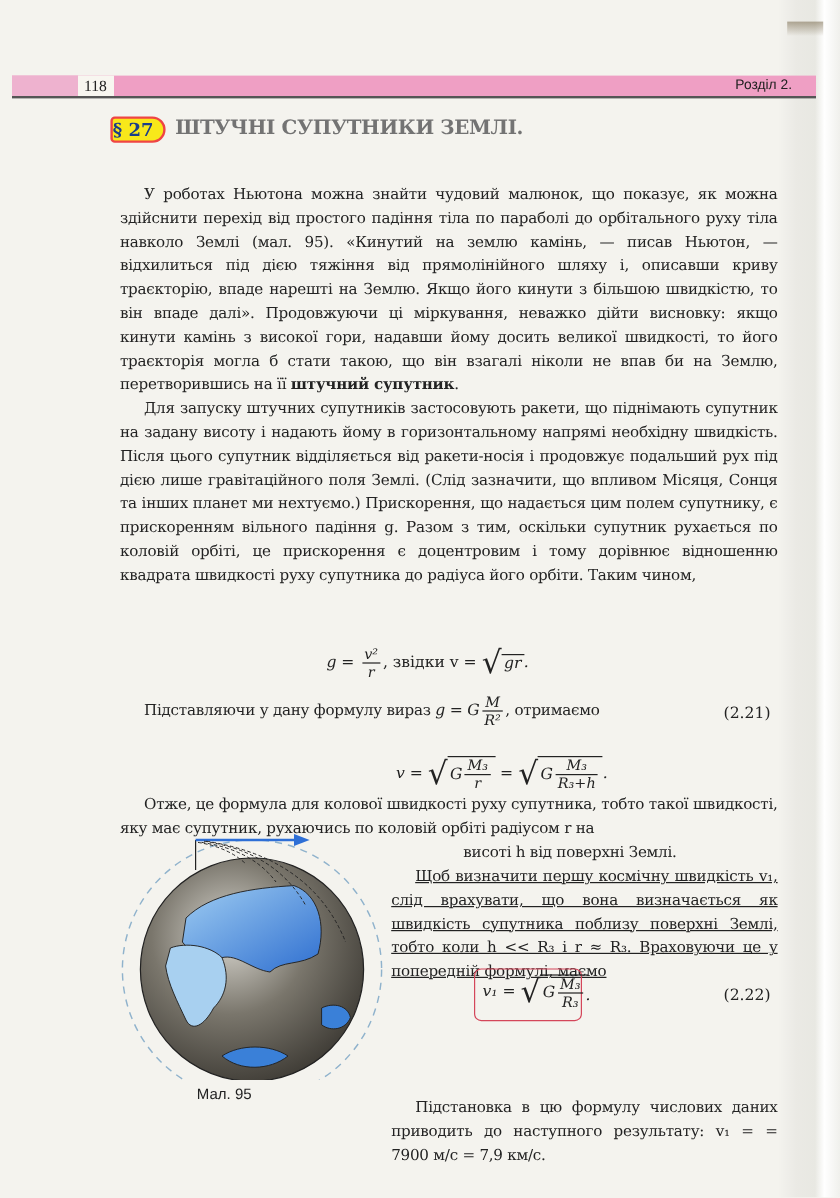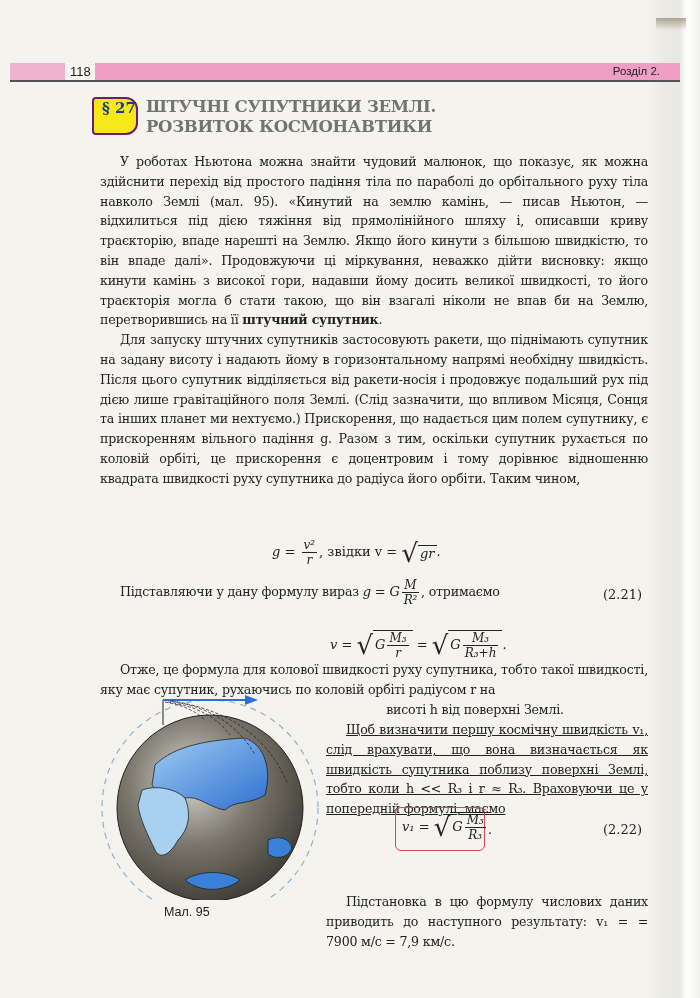--- a/index.html
+++ b/index.html
@@ -24,35 +24,35 @@
   }
   .header-band .left-stub {
     position: absolute; left: 0; top: 0; width: 55px; height: 17px; background: #eeb2cf;
   }
   .page-num-box {
     position: absolute; left: 55px; top: 0; width: 30px; height: 17px;
     background: #f8f6f0;
   }
   .page-num {
     position: absolute; left: 70px; top: 63px; font-size: 13px; line-height: 17px;
-    font-family: Liberation Sans, sans-serif; color: #222;
+    font-family: Liberation Serif, serif; color: #222;
   }
   .chapter-label {
     position: absolute; right: 40px; top: 63px; font-size: 11.5px; line-height: 17px;
     font-family: "Liberation Sans", sans-serif; color: #222;
   }
   .header-rule {
     position: absolute; left: 10px; top: 80px; width: 670px; height: 2px; background: #555;
   }
   .section-badge {
-    position: absolute; left: 92px; top: 97px; width: 46px; height: 38px;
-    background: #f8e81a; border: 2px solid #701a75; border-radius: 4px 12px 12px 4px;
+    position: absolute; left: 92px; top: 97px; width: 46px; height: 22px;
+    background: #f8e81a; border: 2px solid #ef4444; border-radius: 4px 12px 12px 4px;
     box-sizing: border-box;
     font-family: "DejaVu Serif", serif; font-weight: bold; font-size: 15px; color: #1b3d8a;
-    line-height: 18px; text-align: right;
+    line-height: 18px; text-align: left;
   }
   .section-title {
     position: absolute; left: 146px; top: 97px; font-weight: bold; font-size: 16.5px;
     line-height: 20px; color: #737373; font-family: "DejaVu Serif", serif; letter-spacing: -0.3px;
   }
   .text {
     position: absolute; font-size: 12.6px; line-height: 19.8px; color: #222;
     text-align: justify; font-family: "DejaVu Serif", serif; letter-spacing: -0.2px;
   }
   .text p { margin: 0; text-indent: 20px; }
@@ -91,21 +91,20 @@
   <div class="left-stub"></div>
   <div class="page-num-box"></div>
 </div>
 <div class="page-num">118</div>
 <div class="chapter-label">Розділ 2.</div>
 <div class="header-rule"></div>
 
 <div class="section-badge">§ 27</div>
 <div class="section-title">
   <div>ШТУЧНІ СУПУТНИКИ ЗЕМЛІ.</div>
-  <div>РОЗВИТОК КОСМОНАВТИКИ</div>
 </div>
 
 <div class="text" style="left:100px; top:152px; width:548px;">
   <p><span>У роботах Ньютона можна знайти чудовий малюнок, що показує, як можна здійснити перехід від простого падіння тіла по параболі до орбітального руху тіла навколо Землі (мал. 95). «Кинутий на землю камінь, — писав Ньютон, — відхилиться під дією тяжіння від прямолінійного шляху і, описавши криву траєкторію, впаде нарешті на Землю. Якщо його кинути з більшою швидкістю, то він впаде далі». Продовжуючи ці міркування, неважко дійти висновку: якщо кинути камінь з високої гори, надавши йому досить великої швидкості, то його траєкторія могла б стати такою, що він взагалі ніколи не впав би на Землю, перетворившись на її</span> <b>штучний супутник</b>.</p>
   <p>Для запуску штучних супутників застосовують ракети, що піднімають супутник на задану висоту і надають йому в горизонтальному напрямі необхідну швидкість. Після цього супутник відділяється від ракети-носія і продовжує подальший рух під дією лише гравітаційного поля Землі. (Слід зазначити, що впливом Місяця, Сонця та інших планет ми нехтуємо.) Прискорення, що надається цим полем супутнику, є прискоренням вільного падіння g. Разом з тим, оскільки супутник рухається по коловій орбіті, це прискорення є доцентровим і тому дорівнює відношенню квадрата швидкості руху супутника до радіуса його орбіти. Таким чином,</p>
 </div>
 
 <div class="formula" style="left:272px; top:538px;">
   <span>g =</span>
   <span class="frac">
@@ -141,21 +140,21 @@
 </div>
 
 <div class="boxed"></div>
 <div class="formula" style="left:402px; top:812px;">
   <span>v₁ =</span>
   <span class="sqrt"><span class="rad">√</span><span class="under"><span>G</span><span class="frac"><span class="num">M₃</span><span class="den">R₃</span></span></span></span>
 </div>
 <div class="formula" style="left:488px; top:822px;">.</div>
 <div class="eq-num" style="left:603px; top:822px;">(2.22)</div>
 
-<div class="text" style="left:326px; top:892px; width:322px;">
+<div class="text" style="left:326px; top:913px; width:322px;">
   <p>Підстановка в цю формулу числових даних приводить до наступного результату: v₁ = = 7900 м/с = 7,9 км/с.</p>
 </div>
 
 <div class="figure">
   <svg width="220" height="210" viewBox="0 0 220 210">
     <defs>
       <radialGradient id="earthG" cx="40%" cy="35%" r="70%">
         <stop offset="0%" stop-color="#d8d6cf"></stop>
         <stop offset="50%" stop-color="#7a766c"></stop>
         <stop offset="100%" stop-color="#3d3a34"></stop>

